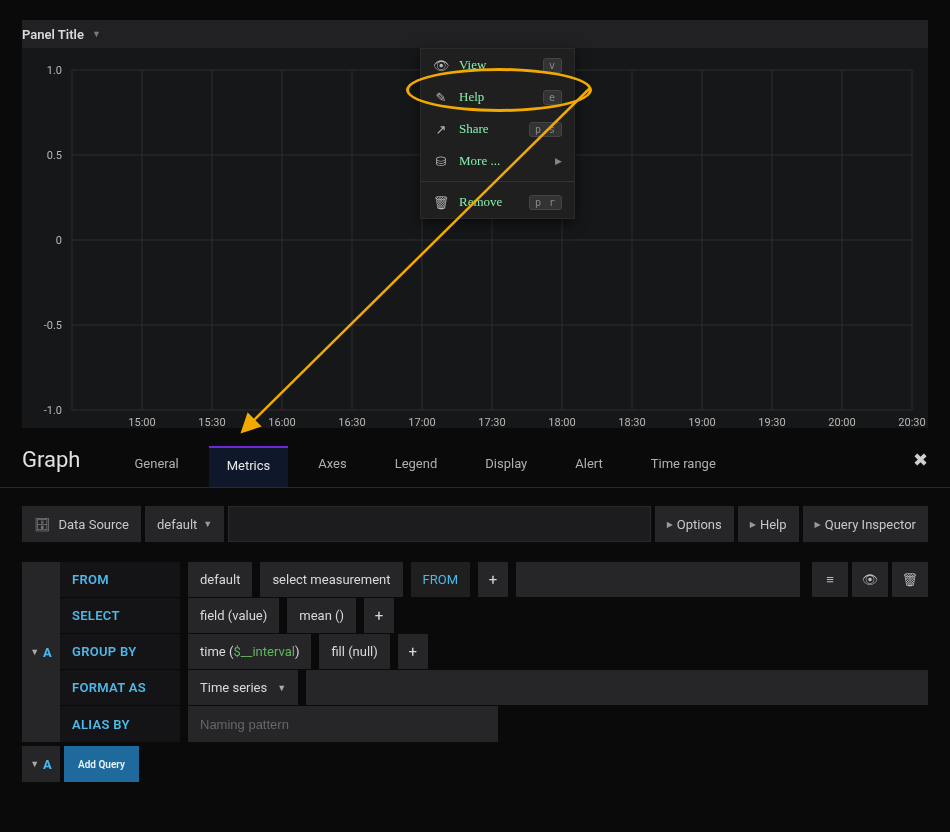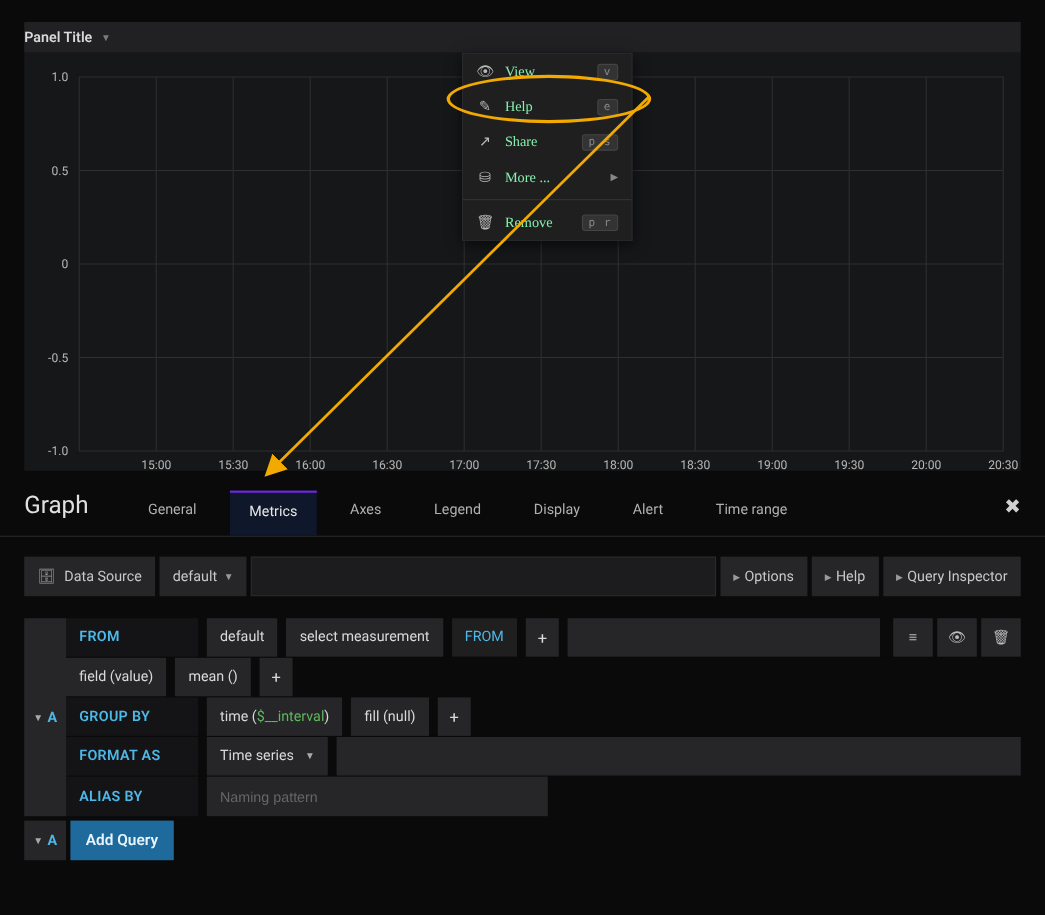--- a/index.html
+++ b/index.html
@@ -214,21 +214,21 @@
     margin-top: 4px;
     gap: 4px;
   }
   .addq-btn {
     background: #1e6a9c;
     color: #e8f4fb;
     display: flex;
     align-items: center;
     padding: 0 14px;
     font-weight: 600;
-    font-size: 14px;
+    font-size: 10px;
     cursor: pointer;
   }
 
   svg .grid line { stroke: #2f2f31; stroke-width: 1; }
   svg .axis text { fill: #b8b8b8; font-size: 11px; }
 </style>
 </head>
 <body>
 
 <div class="panel-wrap">
@@ -375,20 +375,21 @@
         <div class="qcell plus">+</div>
         <div class="qcell fill"></div>
         <div class="action-cells">
           <div class="qcell icon">≡</div>
           <div class="qcell icon">👁</div>
           <div class="qcell icon">🗑</div>
         </div>
       </div>
 
       <div class="qrow">
+        <div class="qcell key">SELECT</div>
         <div class="qcell btn">field (value)</div>
         <div class="qcell btn">mean ()</div>
         <div class="qcell plus">+</div>
       </div>
 
       <div class="qrow">
         <div class="qcell key">GROUP BY</div>
         <div class="qcell btn">
           <span>time (</span>
             <span class="inner-green">$__interval</span>

